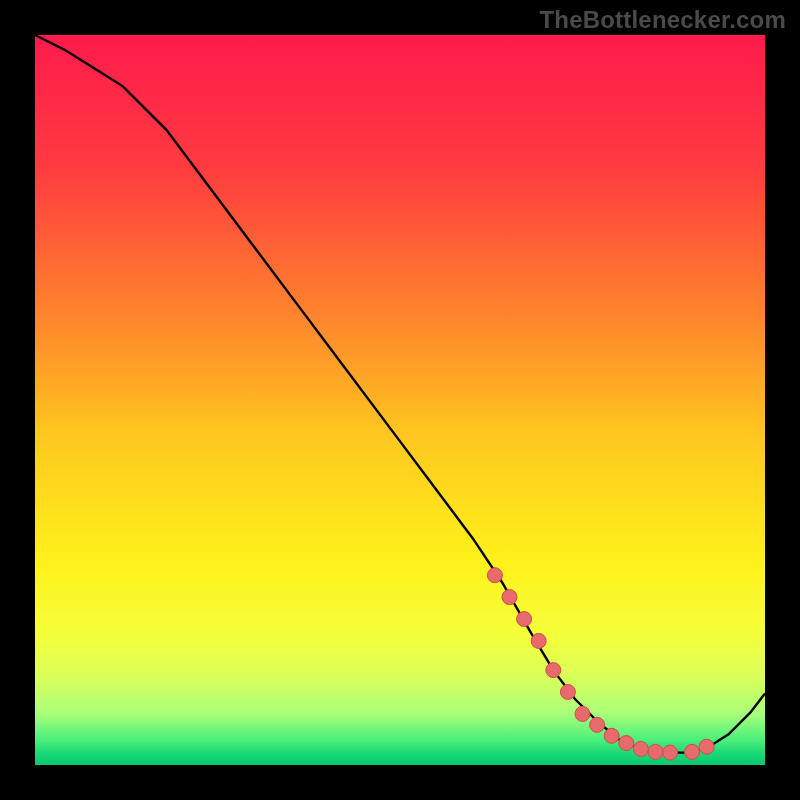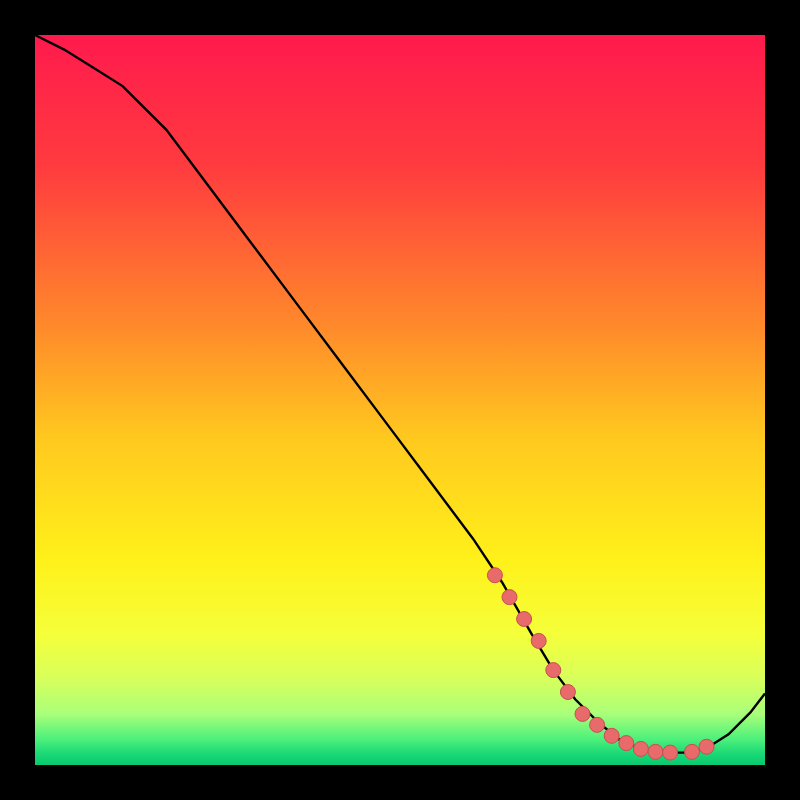--- a/index.html
+++ b/index.html
@@ -30,20 +30,21 @@
   svg {
     position: absolute;
     top: 0;
     left: 0;
   }
 </style>
 </head>
 <body>
 
 <div class="frame">
+  <div class="watermark">TheBottlenecker.com</div>
 
   <svg id="plot-svg" width="800" height="800" viewBox="0 0 800 800">
     <defs>
       <linearGradient id="bg-grad" x1="0" y1="0" x2="0" y2="1">
           <stop offset="0%" stop-color="#ff1a4d"></stop>
           <stop offset="18%" stop-color="#ff3b3f"></stop>
           <stop offset="40%" stop-color="#ff8a2b"></stop>
           <stop offset="55.00000000000001%" stop-color="#ffc81f"></stop>
           <stop offset="72%" stop-color="#fff11a"></stop>
           <stop offset="82%" stop-color="#f5ff3a"></stop>

